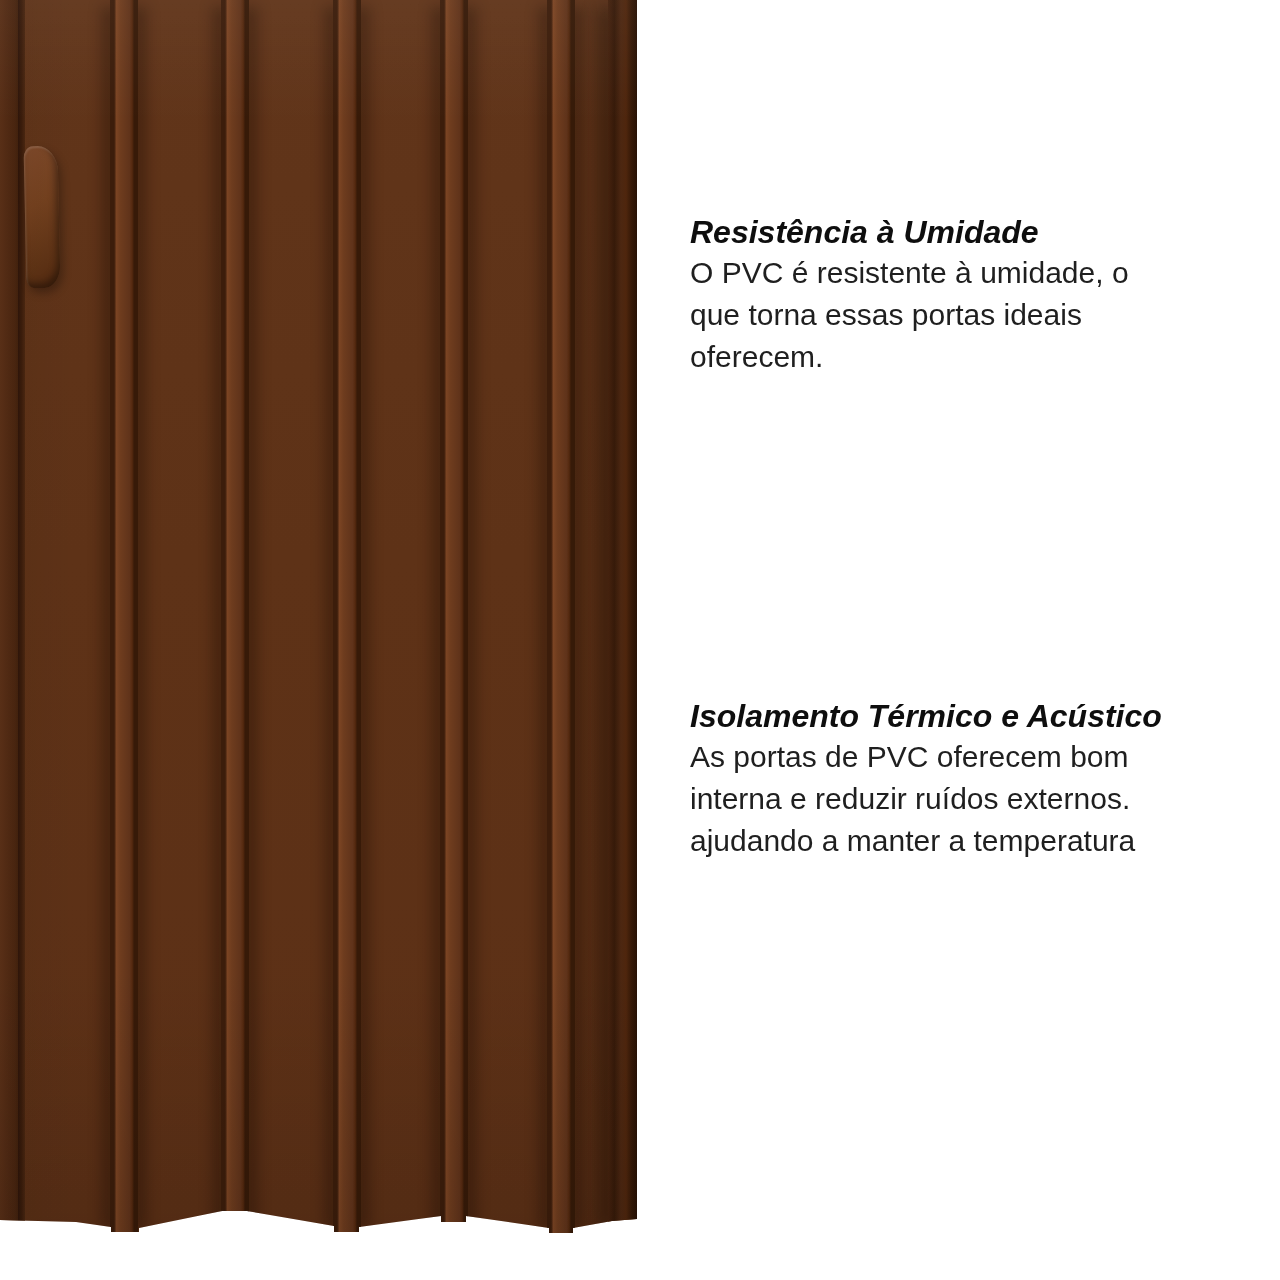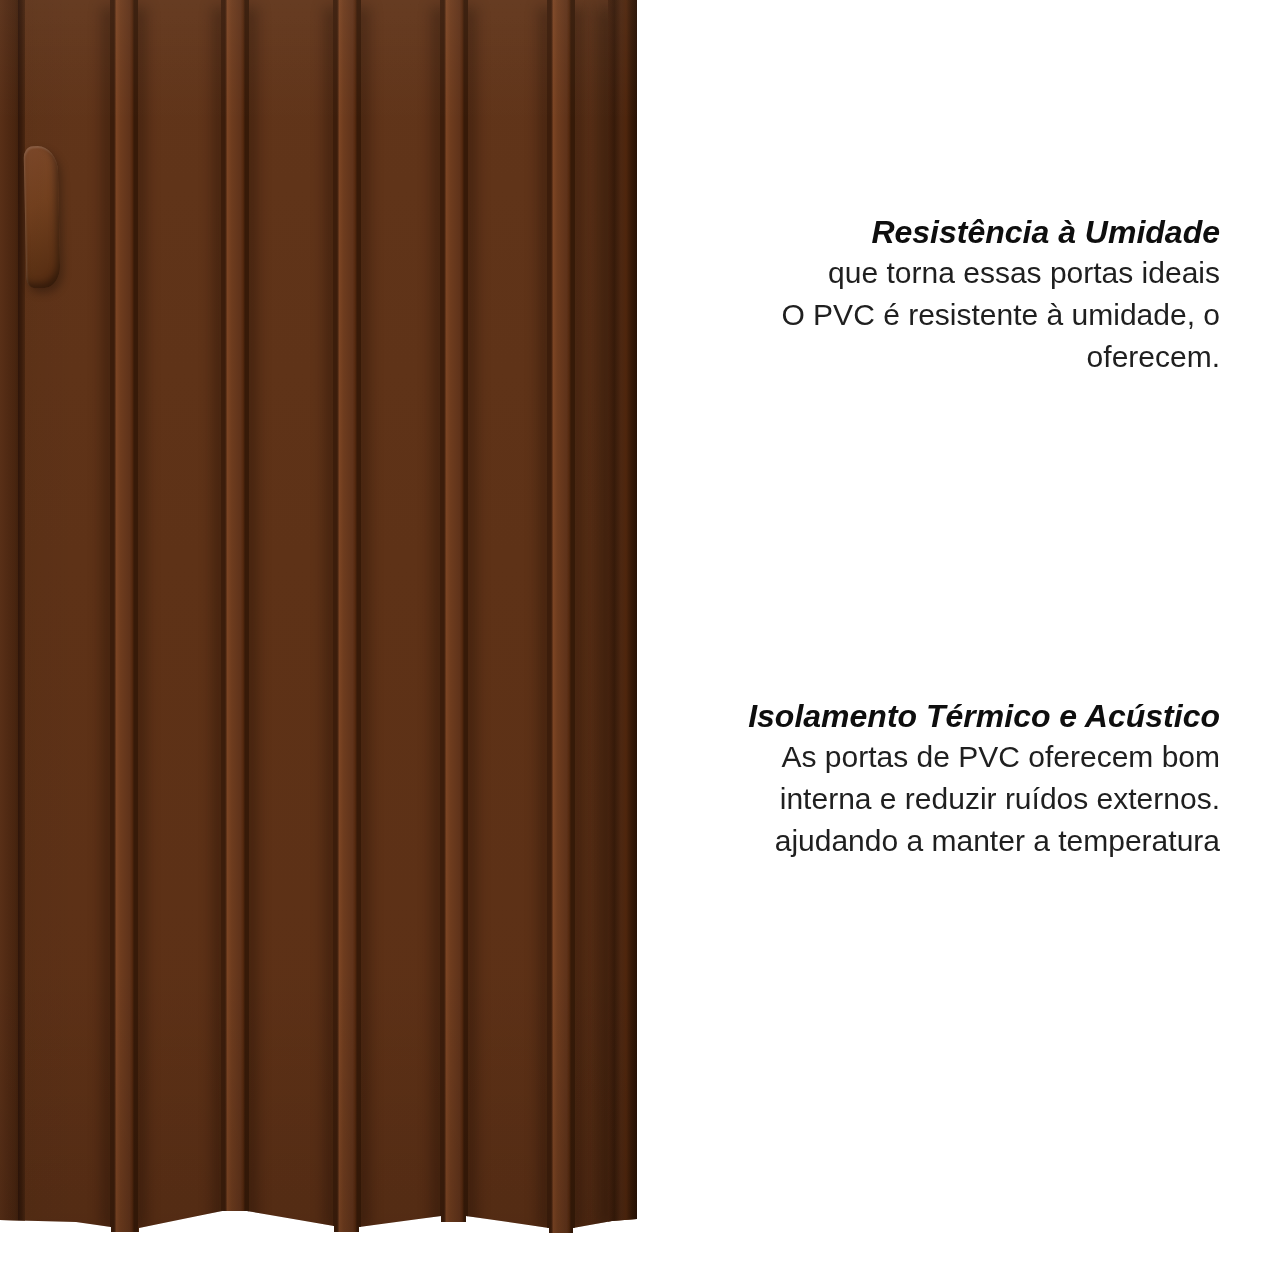--- a/index.html
+++ b/index.html
@@ -91,21 +91,20 @@
       3px 5px 9px rgba(0,0,0,.28);
     transform: rotate(-1.2deg);
   }
 
   
   .feature {
     position: absolute;
     left: 690px;
     width: 530px;
     color: var(--body-color, #1f1f1f);
-    text-align: right;
   }
   .feature-title {
     margin: 0;
     font-size: 32px;
     line-height: 40px;
     font-style: italic;
     font-weight: bold;
     letter-spacing: 0px;
     color: var(--heading-color, #0e0e0e);
   }
@@ -133,22 +132,22 @@
     <div class="strip groove" style="left:547px"></div>
 
     <div class="strip right-band"></div>
 
     <div class="handle"></div>
     <div class="door-shading"></div>
   </div>
 
   <div class="feature" id="feature-1">
     <h2 class="feature-title">Resistência à Umidade</h2>
+    <div class="feature-line">O PVC é resistente à umidade, o</div>
     <div class="feature-line">que torna essas portas ideais</div>
-    <div class="feature-line">O PVC é resistente à umidade, o</div>
     <div class="feature-line">oferecem.</div>
   </div>
 
   <div class="feature" id="feature-2">
     <h2 class="feature-title">Isolamento Térmico e Acústico</h2>
     <div class="feature-line">As portas de PVC oferecem bom</div>
     <div class="feature-line">interna e reduzir ruídos externos.</div>
     <div class="feature-line">ajudando a manter a temperatura</div>
   </div>
 

